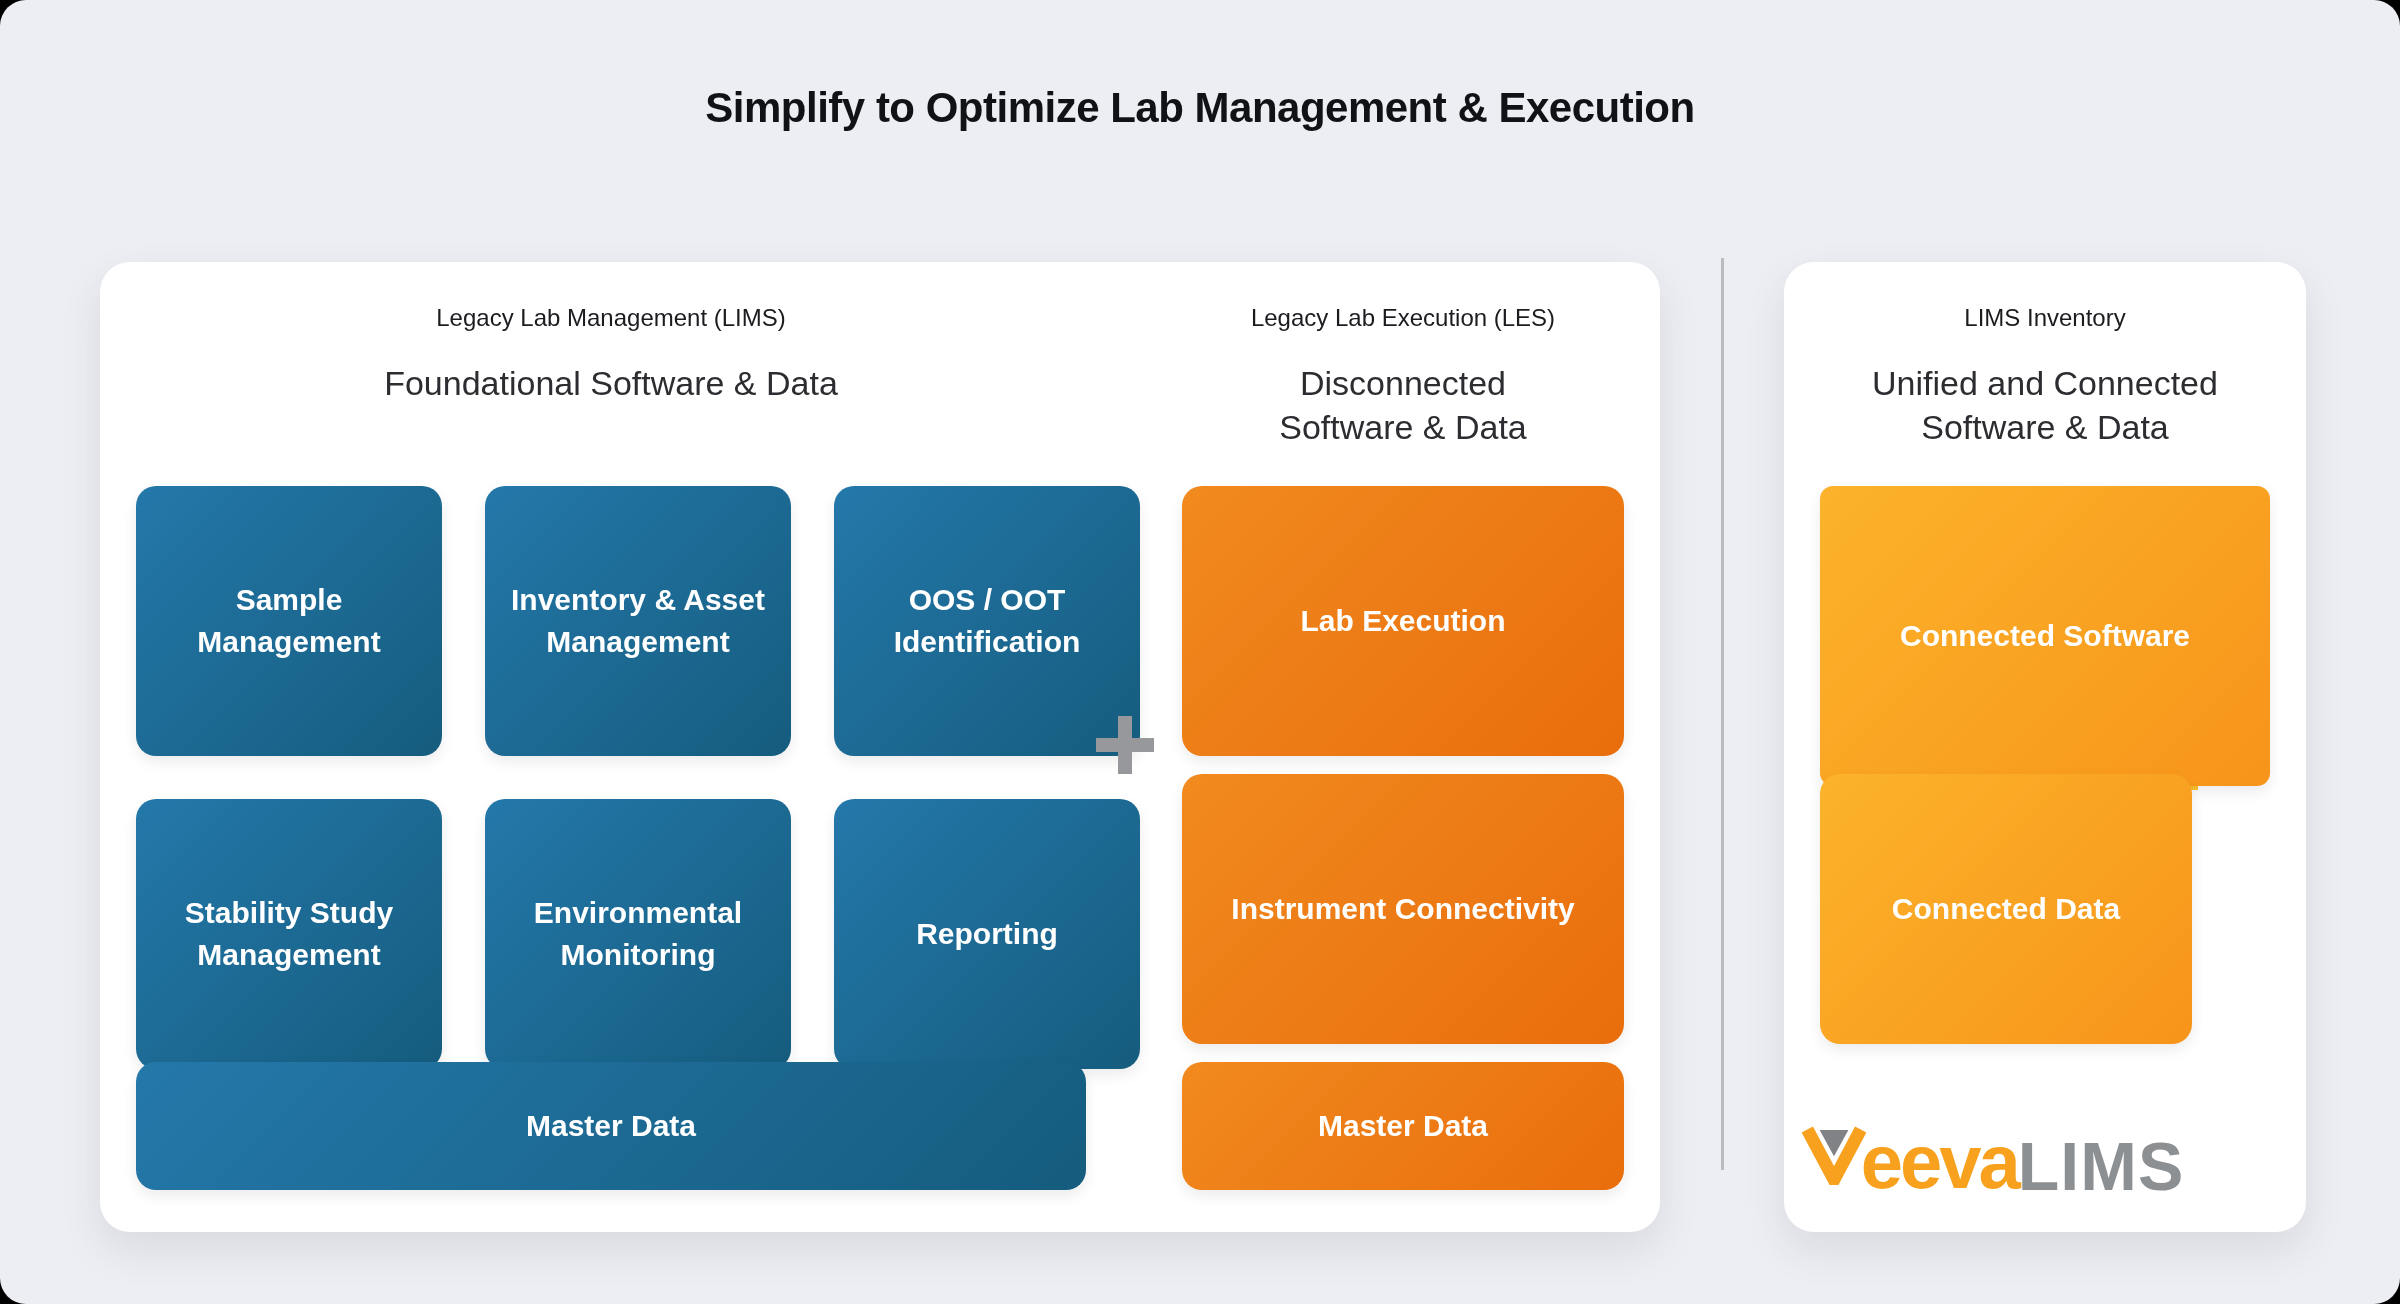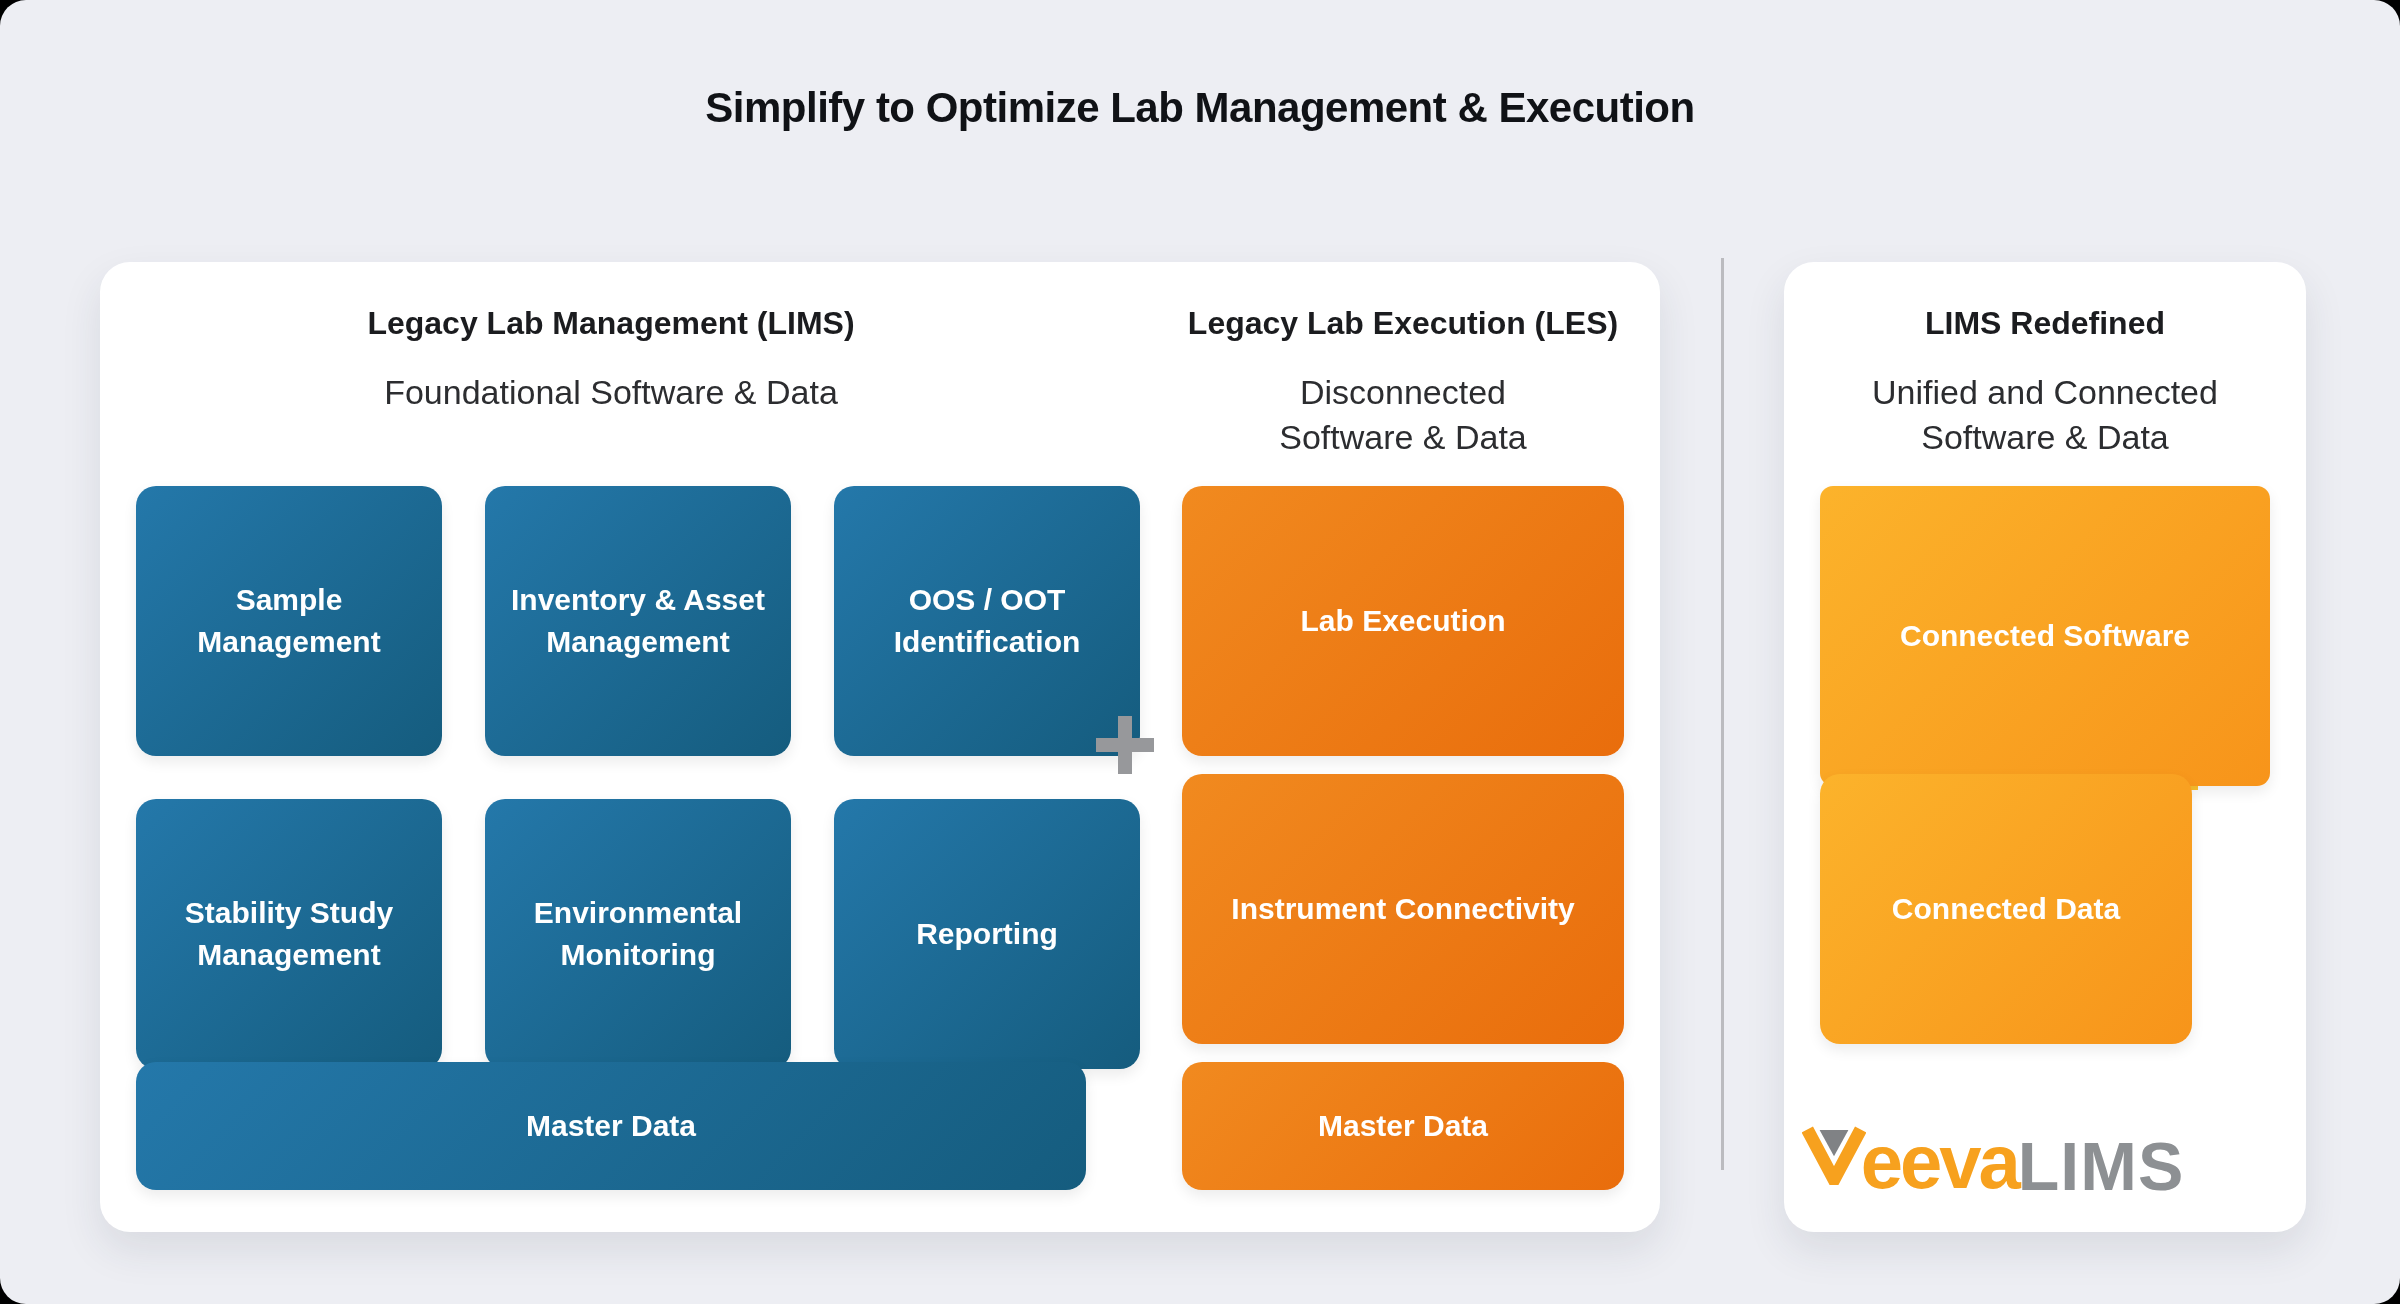--- a/index.html
+++ b/index.html
@@ -6,21 +6,21 @@
   *{box-sizing:border-box;font-family:"Liberation Sans",sans-serif;}
   .screen{position:relative;width:2400px;height:1304px;background:#EDEEF3;border-radius:26px;overflow:hidden;}
   .main-title{position:absolute;left:0;top:84px;width:2400px;text-align:center;
     font-size:42px;font-weight:700;color:#101216;letter-spacing:-0.5px;}
   .card{position:absolute;background:#fff;border-radius:30px;box-shadow:0 18px 40px rgba(40,45,70,.10);}
   .card-left{left:100px;top:262px;width:1560px;height:970px;}
   .card-right{left:1784px;top:262px;width:522px;height:970px;}
   .divider{position:absolute;left:1721px;top:258px;width:3px;height:912px;background:#BBBBBF;}
 
   .sec-header{position:absolute;text-align:center;}
-  .sec-title{font-size:32px;font-weight:700;color:#1B1C1F;line-height:1.2;}
+  .sec-title{font-size:24px;font-weight:400;color:#1B1C1F;line-height:1.2;}
   .sec-sub{font-size:34px;font-weight:400;color:#2C2D30;line-height:1.3;margin-top:28px;}
 
   .hdr-lims{left:36px;top:42px;width:950px;}
   .hdr-les{left:1082px;top:42px;width:442px;}
   .hdr-redefined{left:0;top:42px;width:522px;}
 
   .grid-blue{position:absolute;left:36px;top:224px;width:950px;display:grid;
     grid-template-columns:repeat(3,306px);grid-auto-rows:270px;column-gap:16px;row-gap:18px;gap:43px;}
   .box{display:flex;align-items:center;justify-content:center;text-align:center;
     color:#fff;font-size:30px;font-weight:700;line-height:1.4;border-radius:20px;
@@ -90,21 +90,21 @@
     </div>
 
     <div class="box orange master-les">Master Data</div>
   </div>
 
   <div class="divider"></div>
 
   <div class="card card-right">
 
     <div class="sec-header hdr-redefined">
-      <div class="sec-title">LIMS Redefined</div>
+      <div class="sec-title">LIMS Inventory</div>
       <div class="sec-sub">
         <div>Unified and Connected</div>
         <div>Software &amp; Data</div>
       </div>
     </div>
 
     <div class="connector"></div>
     <div class="box amber rc-box1">Connected Software</div>
     <div class="box amber rc-box2">Connected Data</div>
 

